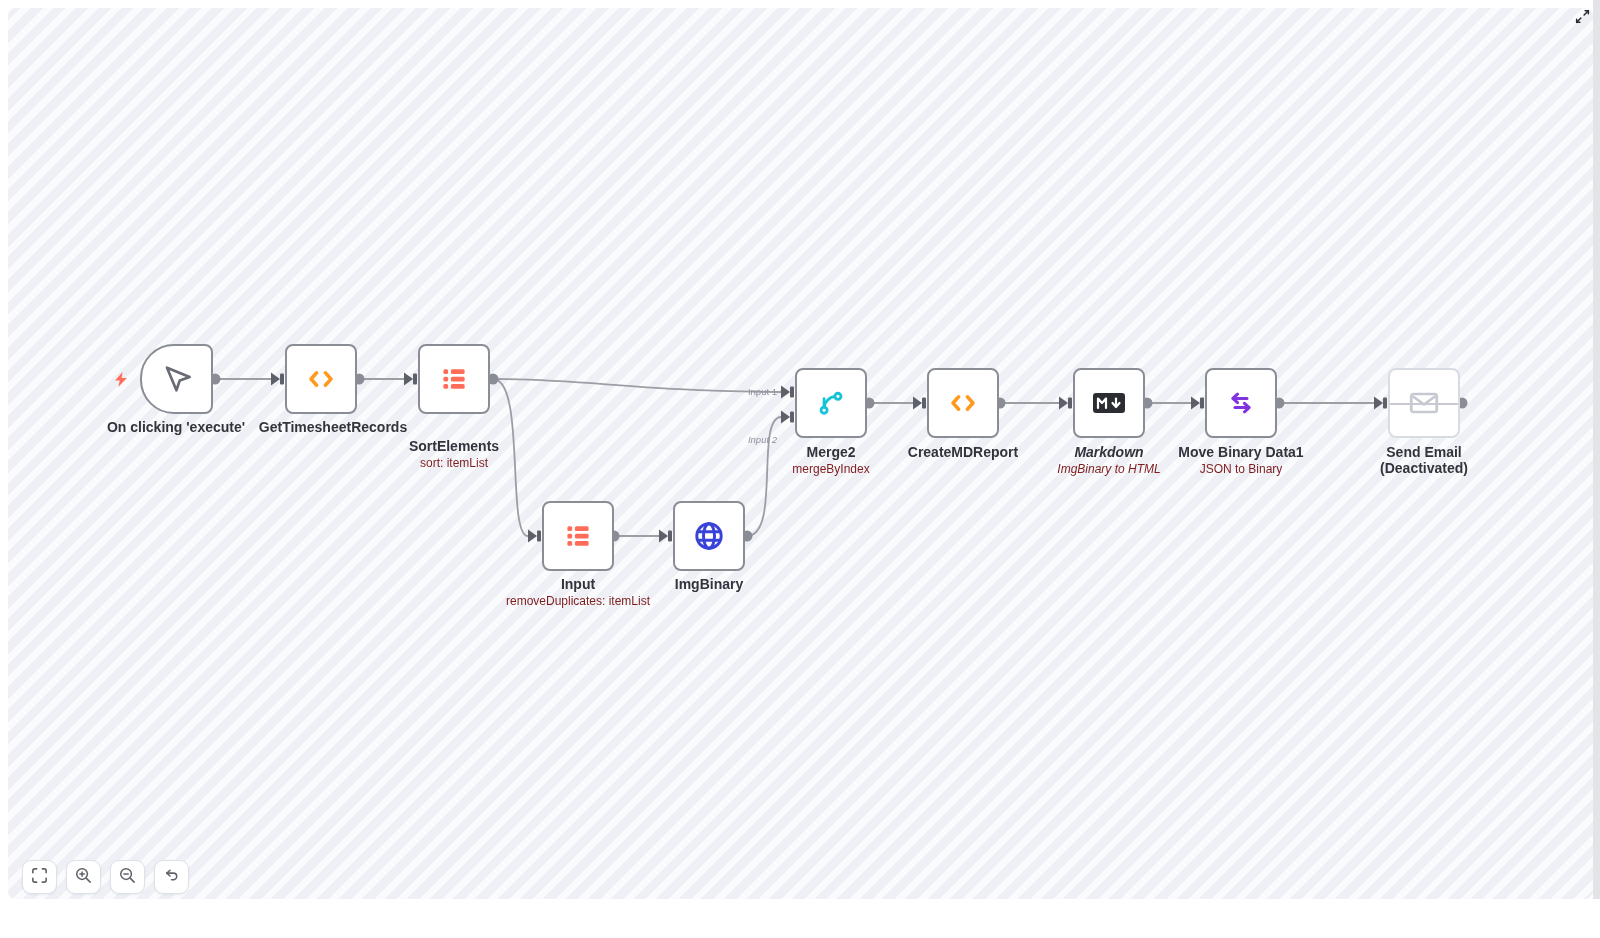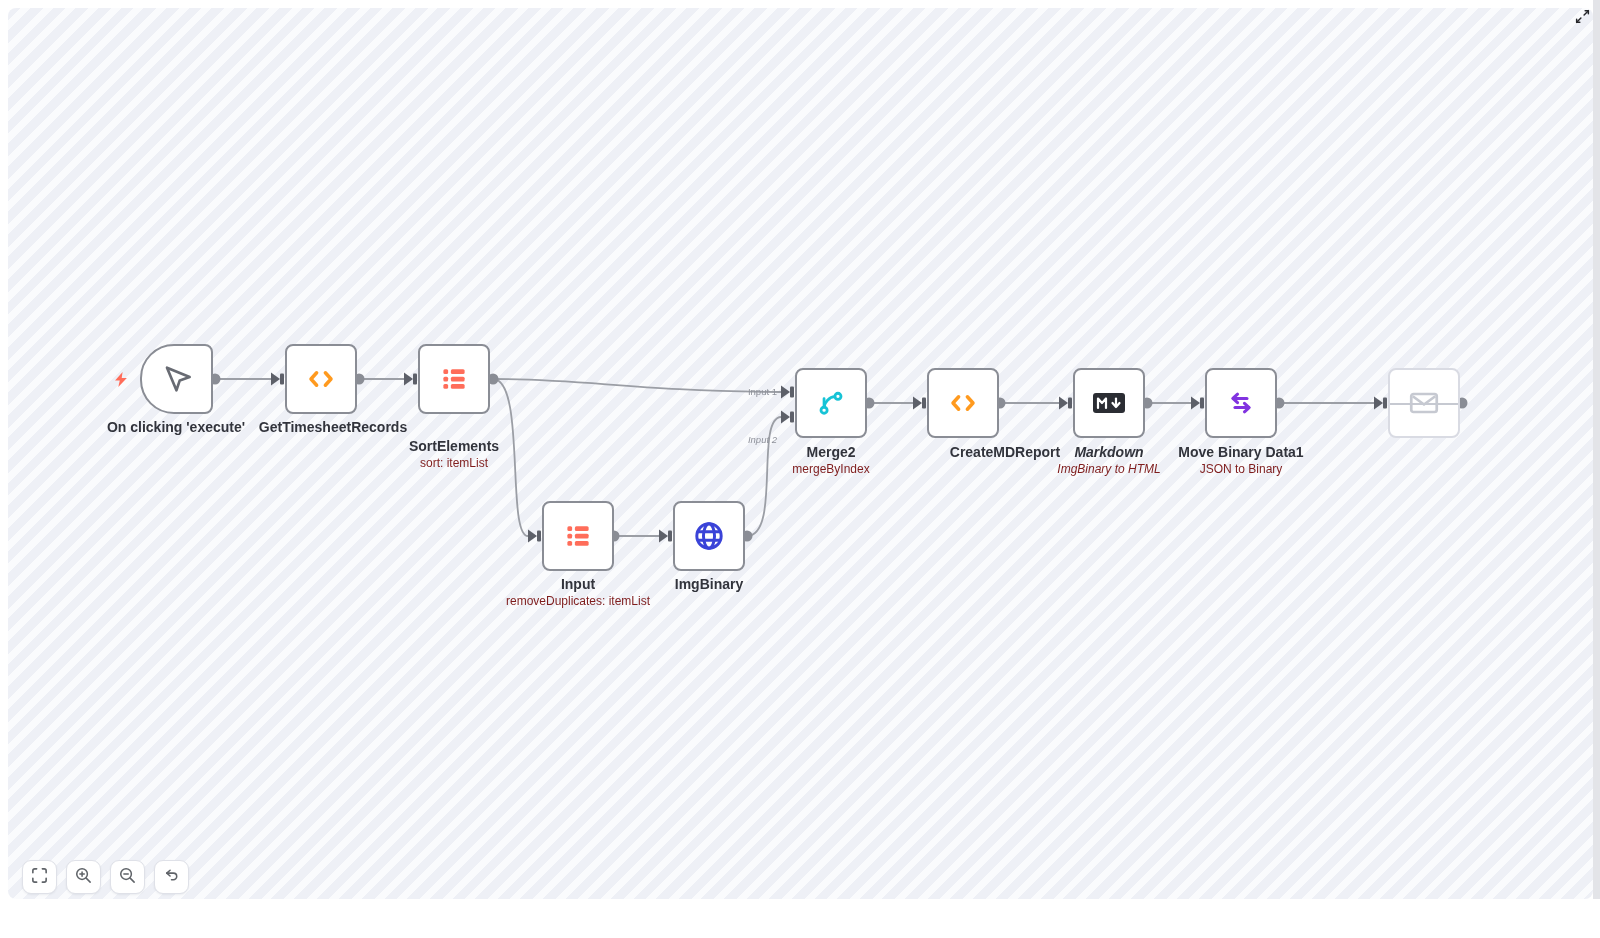--- a/index.html
+++ b/index.html
@@ -210,21 +210,21 @@
   </div>
 
   <div class="node" style="left:927px; top:368px;">
     <span class="nicon">
       <svg width="30" height="30" viewBox="0 0 24 24" fill="none" stroke="#ff9a1f" stroke-width="2.8" stroke-linecap="round" stroke-linejoin="round">
         <path d="M8.5 7 4 12l4.5 5"></path>
           <path d="M15.5 7 20 12l-4.5 5"></path>
       </svg>
     </span>
   </div>
-  <div class="nlabel" style="left:885px; top:444px;">
+  <div class="nlabel" style="left:843px; top:444px;">
     <span>CreateMDReport</span>
   </div>
 
   <div class="node" style="left:1073px; top:368px;">
     <span class="nicon">
       <svg width="38" height="28" viewBox="0 0 38 28">
         <rect x="3" y="4" width="32" height="20" rx="3" fill="#2b2d33"></rect>
         <path d="M8 19V9.5L12 14l4-4.5V19" fill="none" stroke="#fff" stroke-width="2.2" stroke-linecap="round" stroke-linejoin="round"></path>
         <path d="M26 9.5V17" stroke="#fff" stroke-width="2.2" stroke-linecap="round"></path>
         <path d="M22.5 14 26 18l3.5-4" fill="none" stroke="#fff" stroke-width="2.2" stroke-linecap="round" stroke-linejoin="round"></path>
@@ -252,20 +252,24 @@
   </div>
 
   <div class="node disabled" style="left:1388px; top:368px;">
     <div class="passline"></div>
     <span class="nicon">
       <svg width="36" height="36" viewBox="0 0 24 24" fill="none" stroke="#c6c9d1" stroke-width="1.8" stroke-linejoin="round">
         <rect x="3.5" y="6" width="17" height="12" rx="1.5"></rect>
         <path d="M4.5 7.5 12 13l7.5-5.5"></path>
       </svg>
     </span>
+  </div>
+  <div class="nlabel" style="left:1304px; top:444px;">
+    <span>Send Email</span><br>
+    <span>(Deactivated)</span>
   </div>
 
   <div class="controls">
     <button class="ctrl-btn">
       <span>
         <svg width="19" height="19" viewBox="0 0 20 20" fill="none" stroke="#5f6368" stroke-width="1.7" stroke-linecap="round">
           <path d="M3 7V5a2 2 0 0 1 2-2h2"></path>
             <path d="M13 3h2a2 2 0 0 1 2 2v2"></path>
           <path d="M17 13v2a2 2 0 0 1-2 2h-2"></path>
             <path d="M7 17H5a2 2 0 0 1-2-2v-2"></path>

